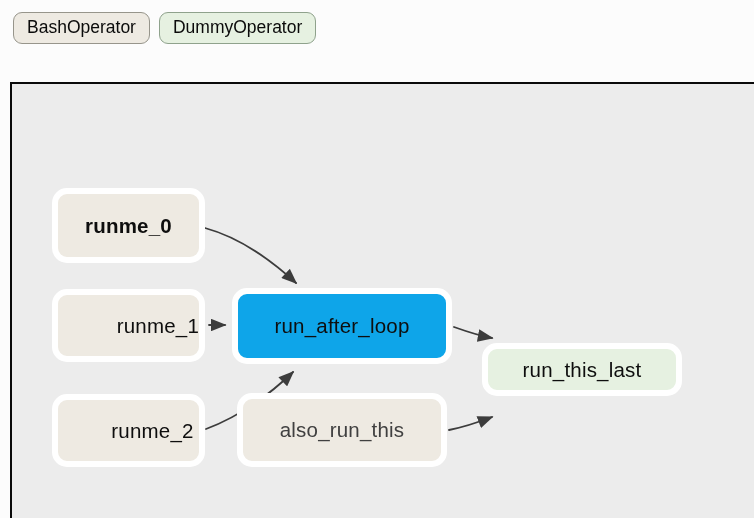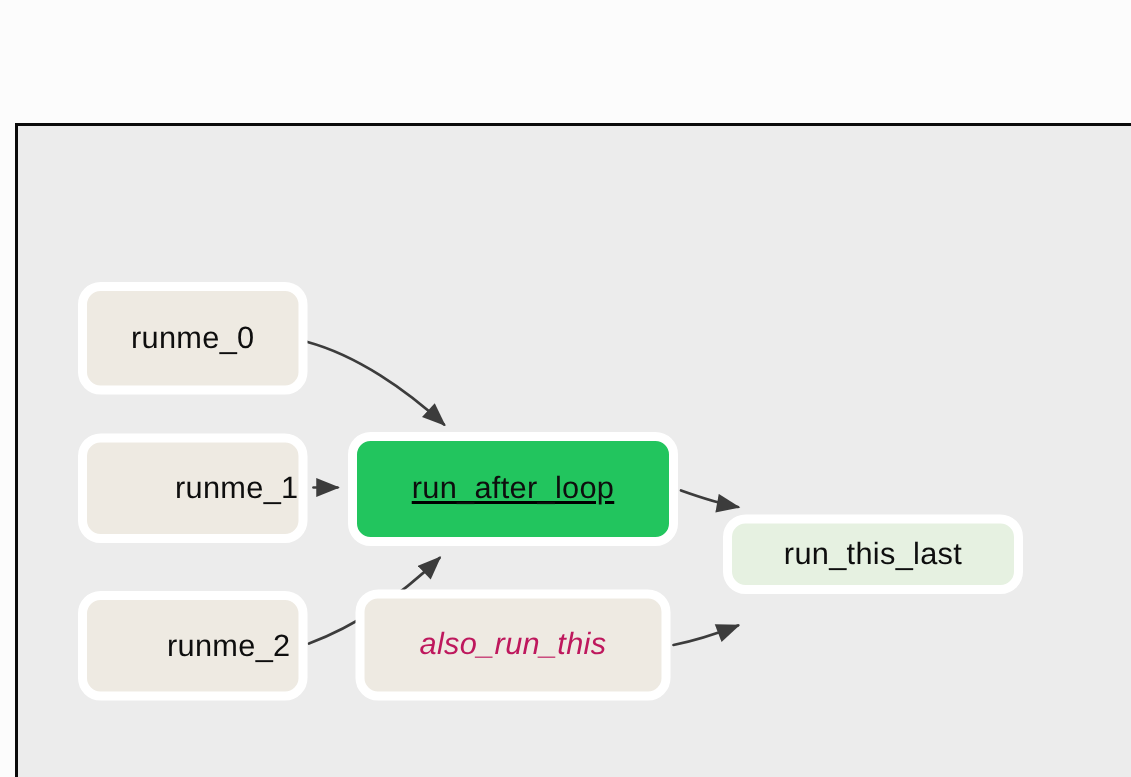--- a/index.html
+++ b/index.html
@@ -71,20 +71,22 @@
     letter-spacing: 0.2px;
     white-space: nowrap;
   }
 </style>
 </head>
 <body>
 
 <div class="stage">
 
   <div class="legend">
+      <span class="badge" style="background: rgb(238, 234, 226); border-color: rgb(151, 149, 139);">BashOperator</span>
+      <span class="badge" style="background: rgb(230, 241, 225); border-color: rgb(143, 162, 140);">DummyOperator</span>
     </div>
 
   <div class="panel"></div>
 
   <svg class="edges-layer" viewBox="0 0 754 518" xmlns="http://www.w3.org/2000/svg">
     <defs>
       <marker id="arrowhead" viewBox="0 0 10 8" refX="9" refY="4" markerWidth="9" markerHeight="7" orient="auto-start-reverse">
         <path d="M0,0 L10,4 L0,8 Z" fill="#3c3c3c"></path>
       </marker>
     </defs>
@@ -92,32 +94,32 @@
         <path d="M205,228 C238,237 271,260 296,283" fill="none" stroke="#3c3c3c" stroke-width="1.8" stroke-linecap="round" marker-end="url(#arrowhead)"></path>
         <path d="M209,325 L225,325" fill="none" stroke="#3c3c3c" stroke-width="1.8" stroke-linecap="round" marker-end="url(#arrowhead)"></path>
         <path d="M206,429 C238,417 268,396 293,372" fill="none" stroke="#3c3c3c" stroke-width="1.8" stroke-linecap="round" marker-end="url(#arrowhead)"></path>
         <path d="M454,327 C468,332 481,336 492,338" fill="none" stroke="#3c3c3c" stroke-width="1.8" stroke-linecap="round" marker-end="url(#arrowhead)"></path>
         <path d="M449,430 C464,427 479,422 492,417" fill="none" stroke="#3c3c3c" stroke-width="1.8" stroke-linecap="round" marker-end="url(#arrowhead)"></path>
       </g>
   </svg>
 
   <div id="node-layer">
       <div class="node" style="left: 52px; top: 188px; width: 153px; height: 75px; background: rgb(238, 234, 226); border-color: rgb(255, 255, 255);">
-        <span class="label" style="color: rgb(14, 14, 14);">runme_0</span>
+        <span class="label" style="color: rgb(14, 14, 14); font-weight: bold;">runme_0</span>
       </div>
       <div class="node" style="left: 52px; top: 289px; width: 153px; height: 73px; background: rgb(238, 234, 226); border-color: rgb(255, 255, 255); justify-content: flex-end;">
         <span class="label" style="color: rgb(14, 14, 14);">runme_1</span>
       </div>
       <div class="node" style="left: 52px; top: 394px; width: 153px; height: 73px; background: rgb(238, 234, 226); border-color: rgb(255, 255, 255); padding-left: 48px;">
         <span class="label" style="color: rgb(14, 14, 14);">runme_2</span>
       </div>
-      <div class="node" style="left: 232px; top: 288px; width: 220px; height: 76px; background: #22c55e; border-color: rgb(255, 255, 255); text-decoration: underline;">
+      <div class="node" style="left: 232px; top: 288px; width: 220px; height: 76px; background: #0ea5e9; border-color: rgb(255, 255, 255);">
         <span class="label" style="color: rgb(14, 14, 14);">run_after_loop</span>
       </div>
       <div class="node" style="left: 237px; top: 393px; width: 210px; height: 74px; background: rgb(238, 234, 226); border-color: rgb(255, 255, 255);">
-        <span class="label" style="color: #be185d; font-style: italic;">also_run_this</span>
+        <span class="label" style="color: #404040;">also_run_this</span>
       </div>
       <div class="node" style="left: 482px; top: 343px; width: 200px; height: 53px; background: rgb(230, 241, 225); border-color: rgb(255, 255, 255);">
         <span class="label" style="color: rgb(14, 14, 14);">run_this_last</span>
       </div>
     </div>
 
 </div>
 
 </body></html>

